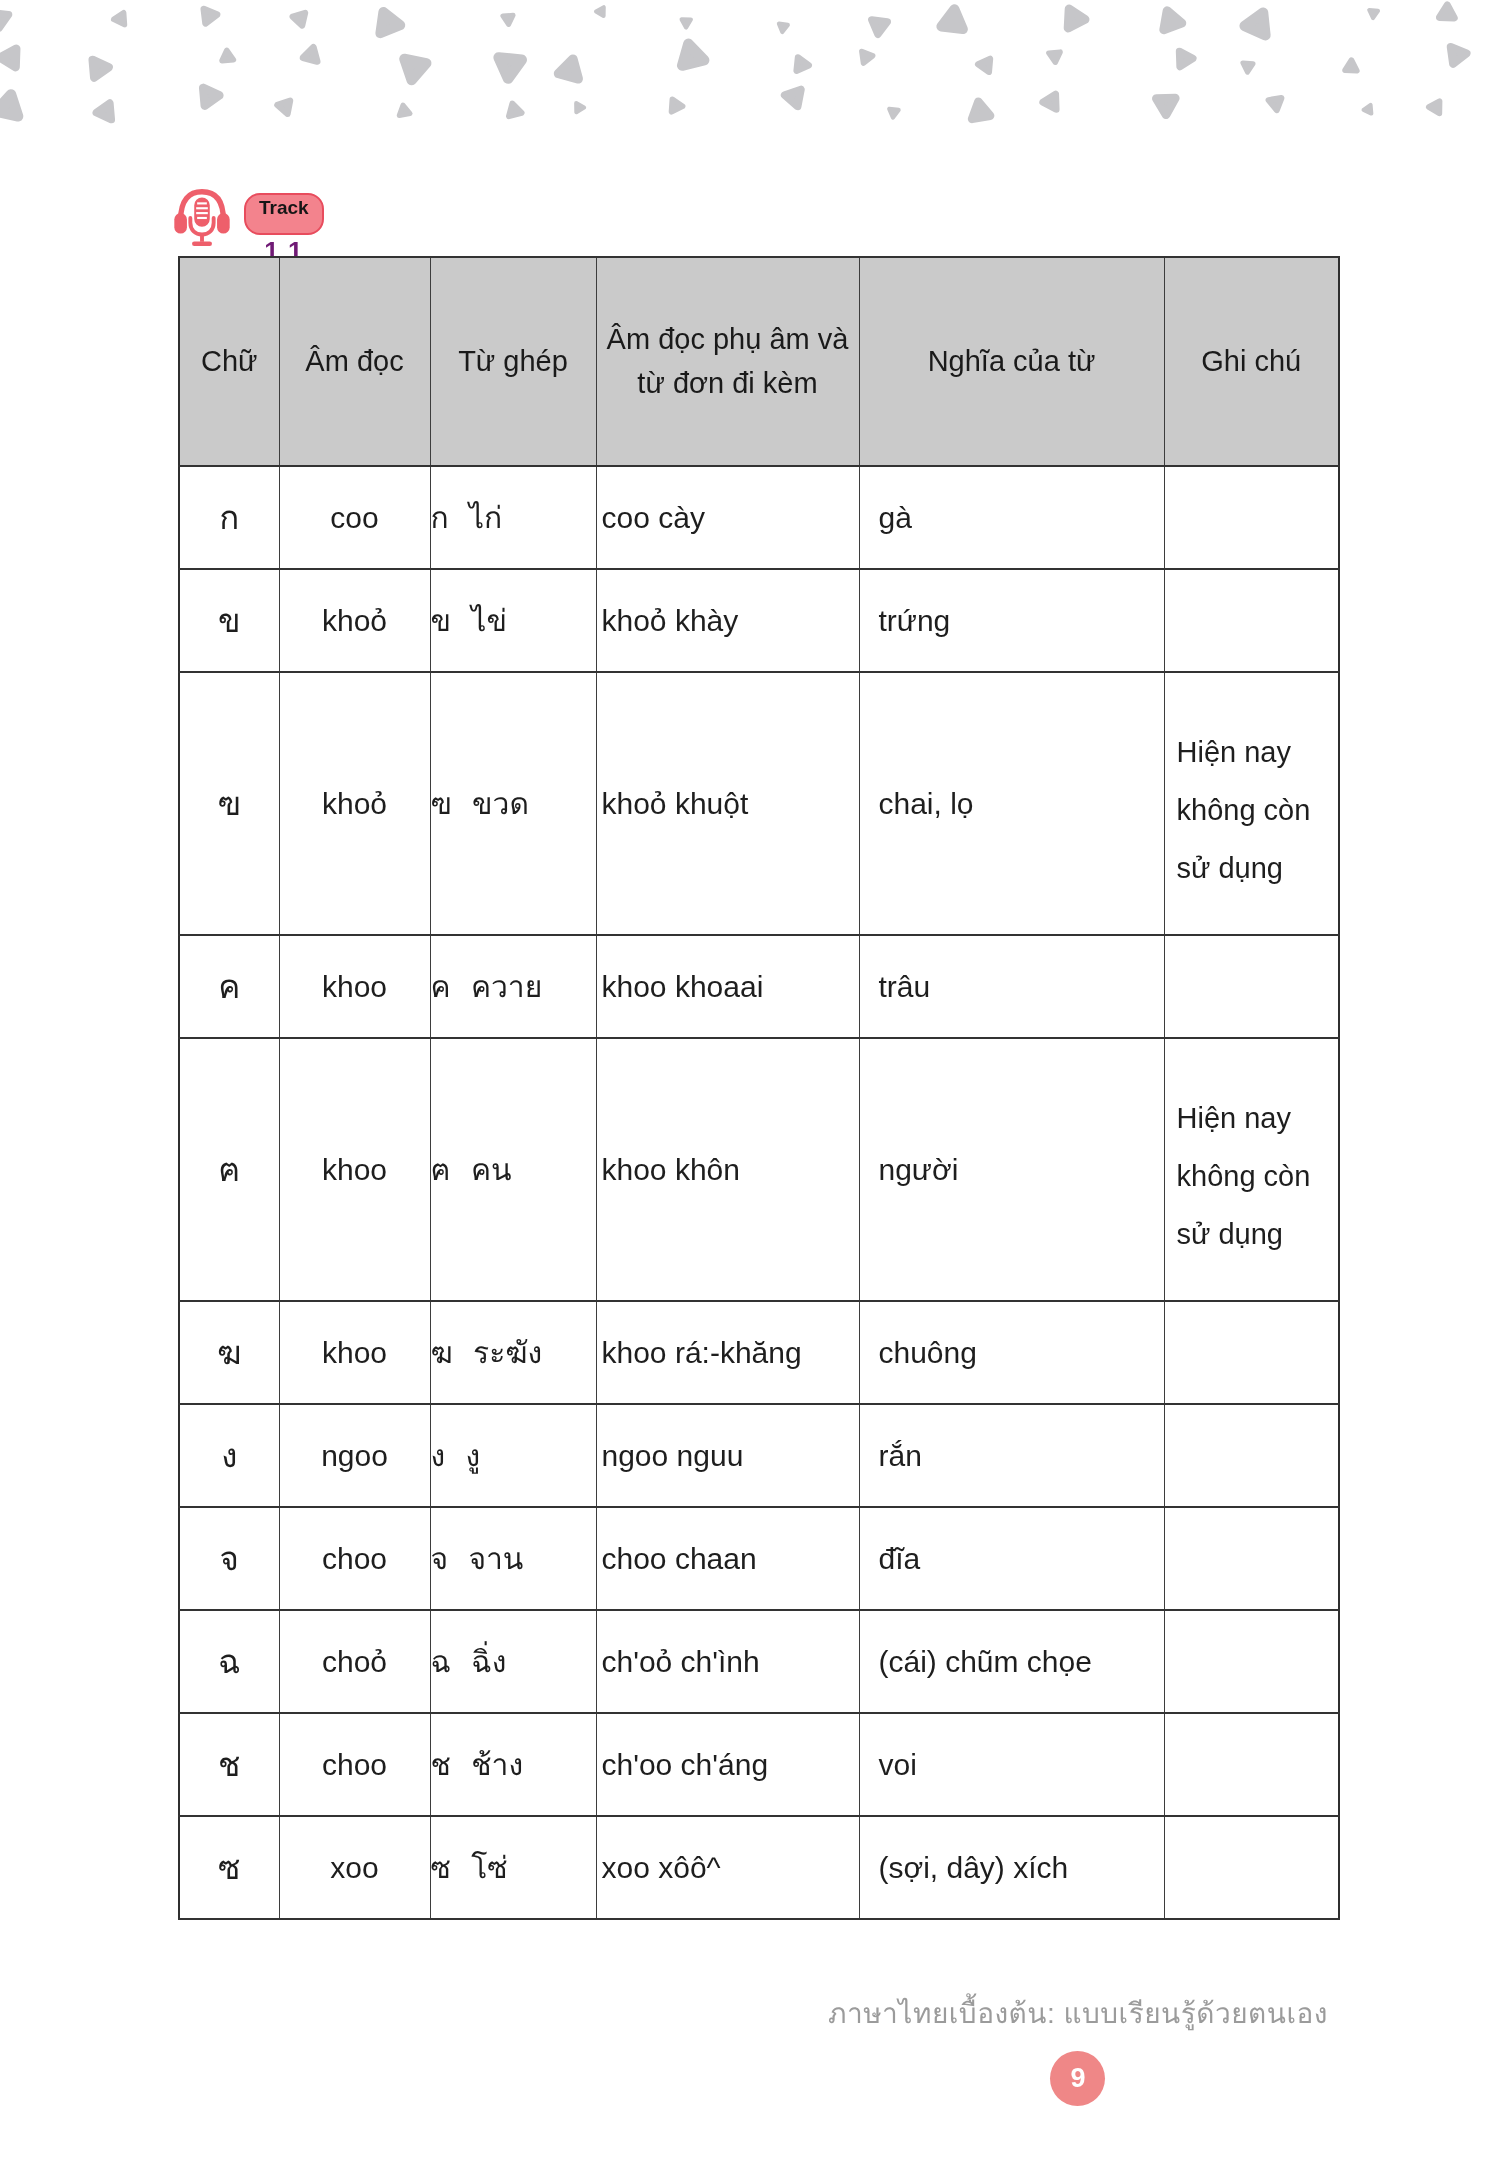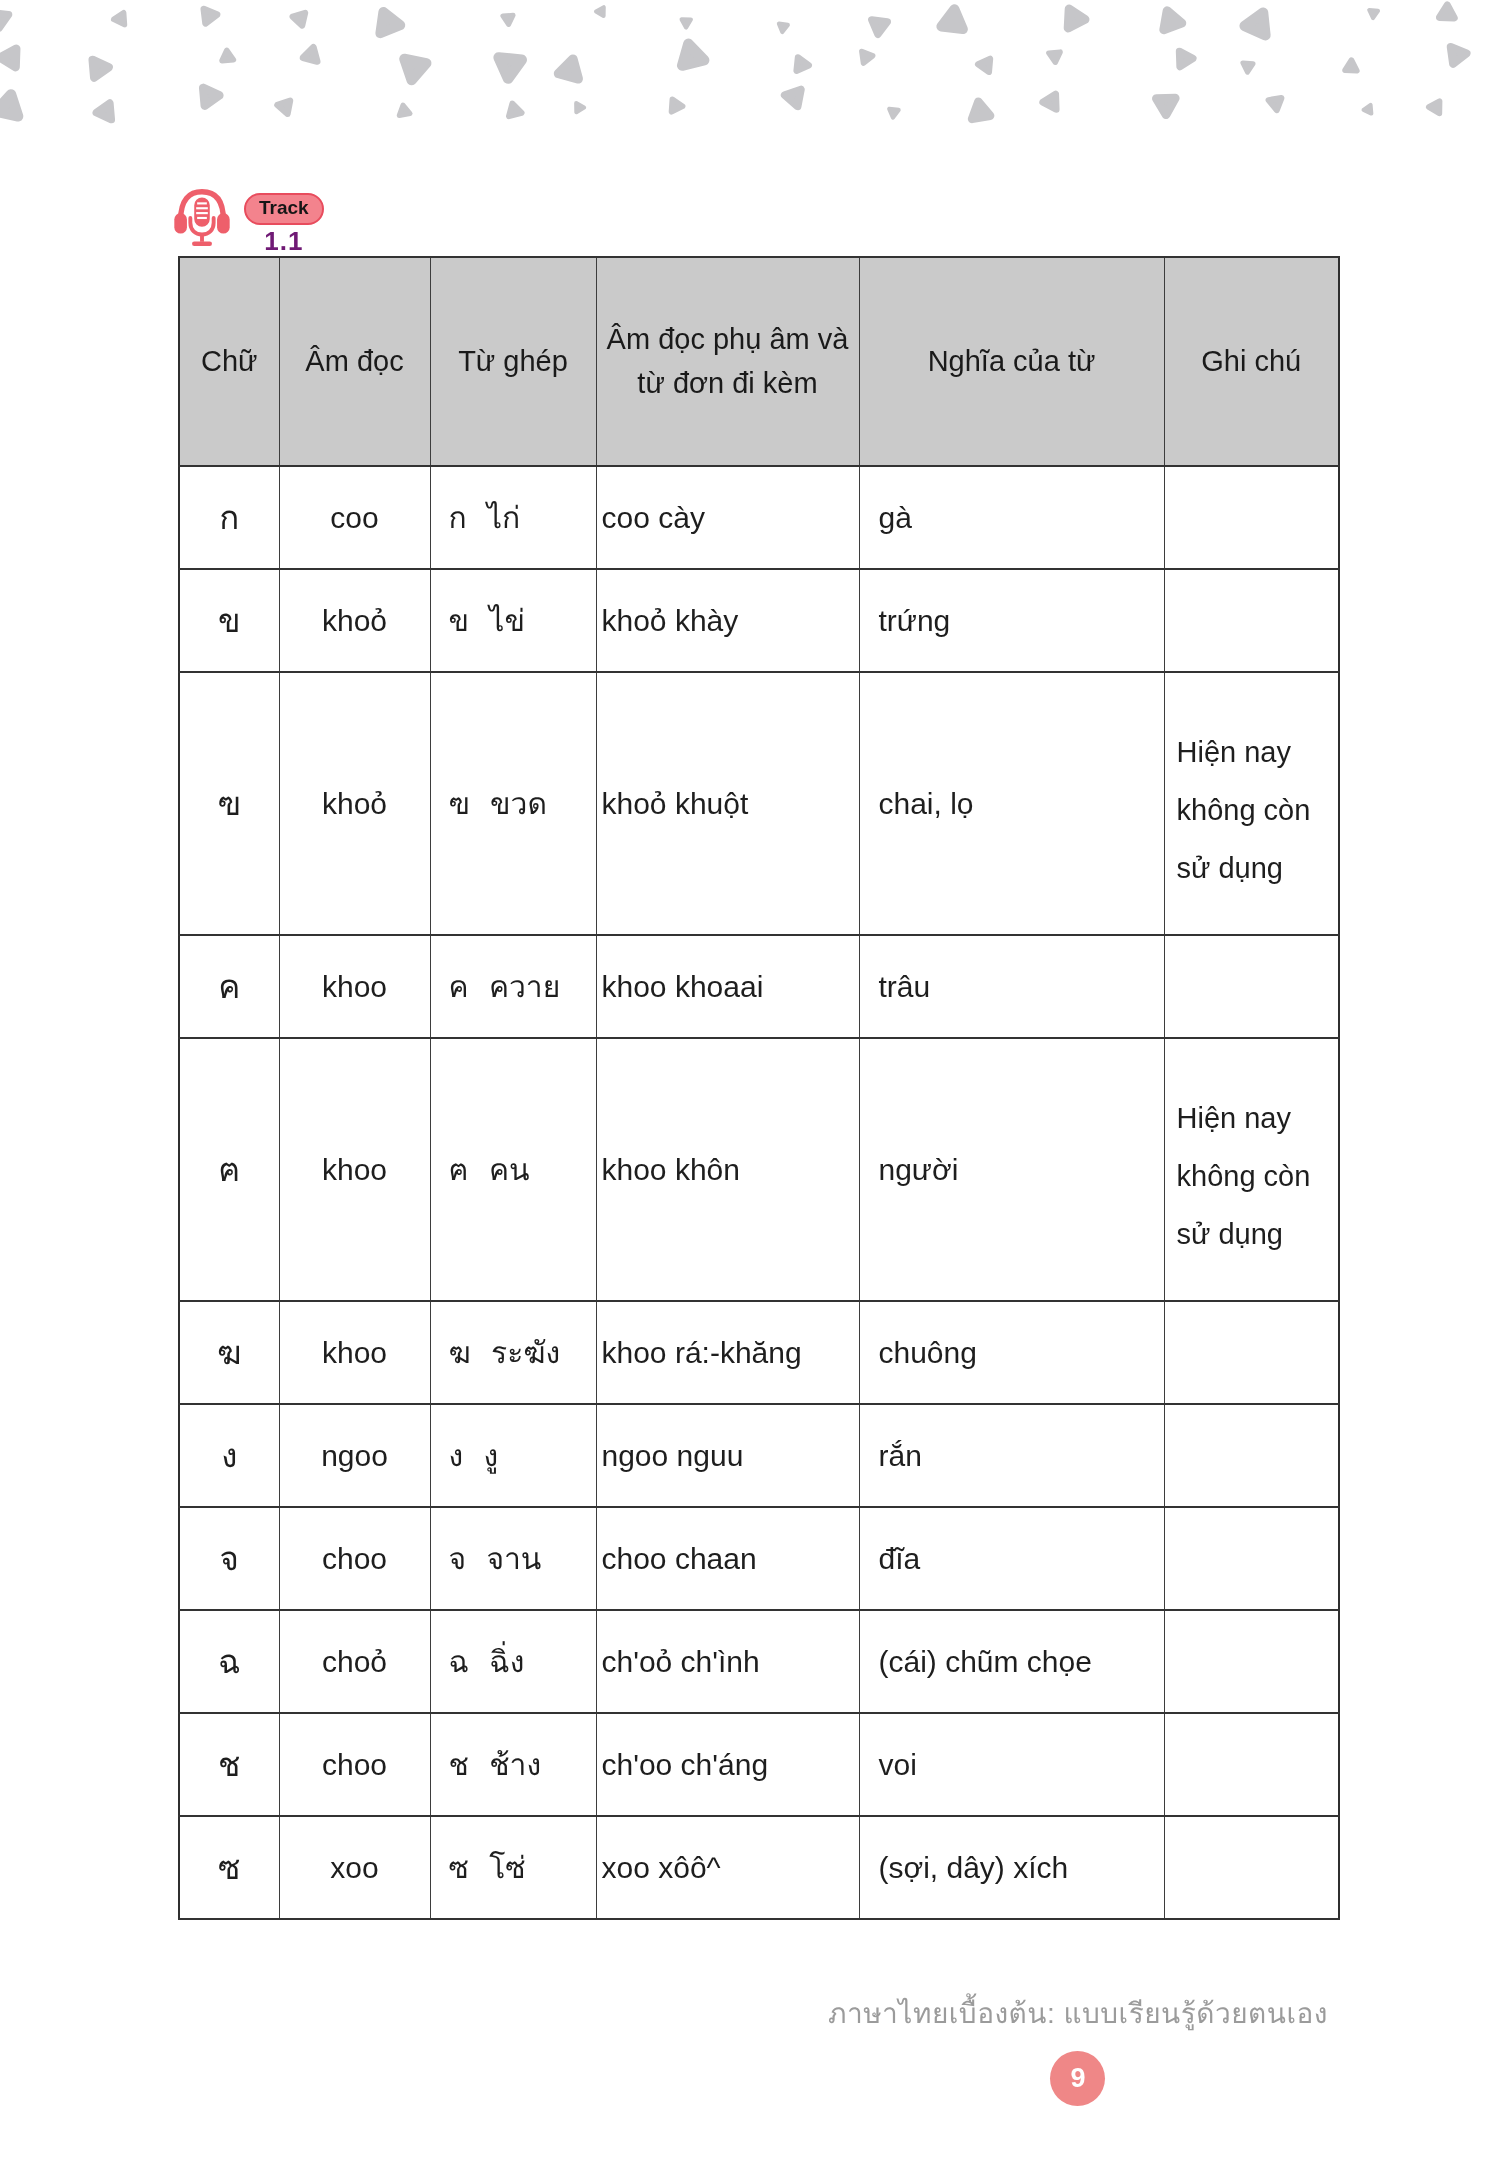--- a/index.html
+++ b/index.html
@@ -10,21 +10,21 @@
 
   
   .band { position:absolute; left:0; top:0; width:1512px; height:140px; }
 
   
   .track-badge { position:absolute; left:168px; top:183px; display:flex; align-items:flex-start; }
   .track-icon { width:68px; height:68px; display:block; }
   .track-col { display:flex; flex-direction:column; align-items:center; margin-left:8px; margin-top:10px; }
   .track-pill {
     background:#f3838d; border:2px solid #e84c5d; color:#161616;
-    border-radius:16px; padding:1px 13px 2px 13px; font-size:19px; font-weight:bold; line-height:1.3;
+    border-radius:16px; padding:1px 13px 12px 13px; font-size:19px; font-weight:bold; line-height:1.3;
   }
   .track-num { font-size:26px; font-weight:bold; color:#701a75; margin-top:1px; letter-spacing:1px; }
 
   
   table.consonants {
     position:absolute; left:178px; top:256px; width:1160px;
     border-collapse:collapse; table-layout:fixed; background:#ffffff;
     border:2px solid #2f2f2f;
   }
   .consonants th, .consonants td {
@@ -35,21 +35,21 @@
   .consonants thead tr { height:209px; }
   .consonants tbody tr { height:103px; }
   .consonants tbody tr.tall { height:263px; }
   .consonants th {
     background:#cacaca; font-weight:500; font-size:29px; line-height:1.5;
     text-align:center; padding:0 8px; color:#1a1a1a;
   }
   .consonants td { font-size:30px; color:#1e1e1e; }
   .consonants td.c0 { text-align:center; font-size:33px; }
   .consonants td.c1 { text-align:center; }
-  .consonants td.c2 { text-align:left; padding-left:18px; word-spacing:12px; }
+  .consonants td.c2 { text-align:left; padding-left:0; word-spacing:12px; }
   .consonants td.c3 { text-align:left; padding-left:5px; }
   .consonants td.c4 { text-align:left; padding-left:19px; }
   .consonants td.c5 { text-align:left; padding:20px 8px 8px 12px; font-size:29px; line-height:2.0; }
 
   
   .footer { position:absolute; top:1991px; right:184px; display:flex; align-items:center; gap:16px;flex-direction:column; }
   .footer-title { font-size:28px; color:#9b9b9b; letter-spacing:0.5px; }
   .page-circle {
     width:55px; height:55px; border-radius:50%; background:#ef8787;
     display:flex; align-items:center; justify-content:center;

